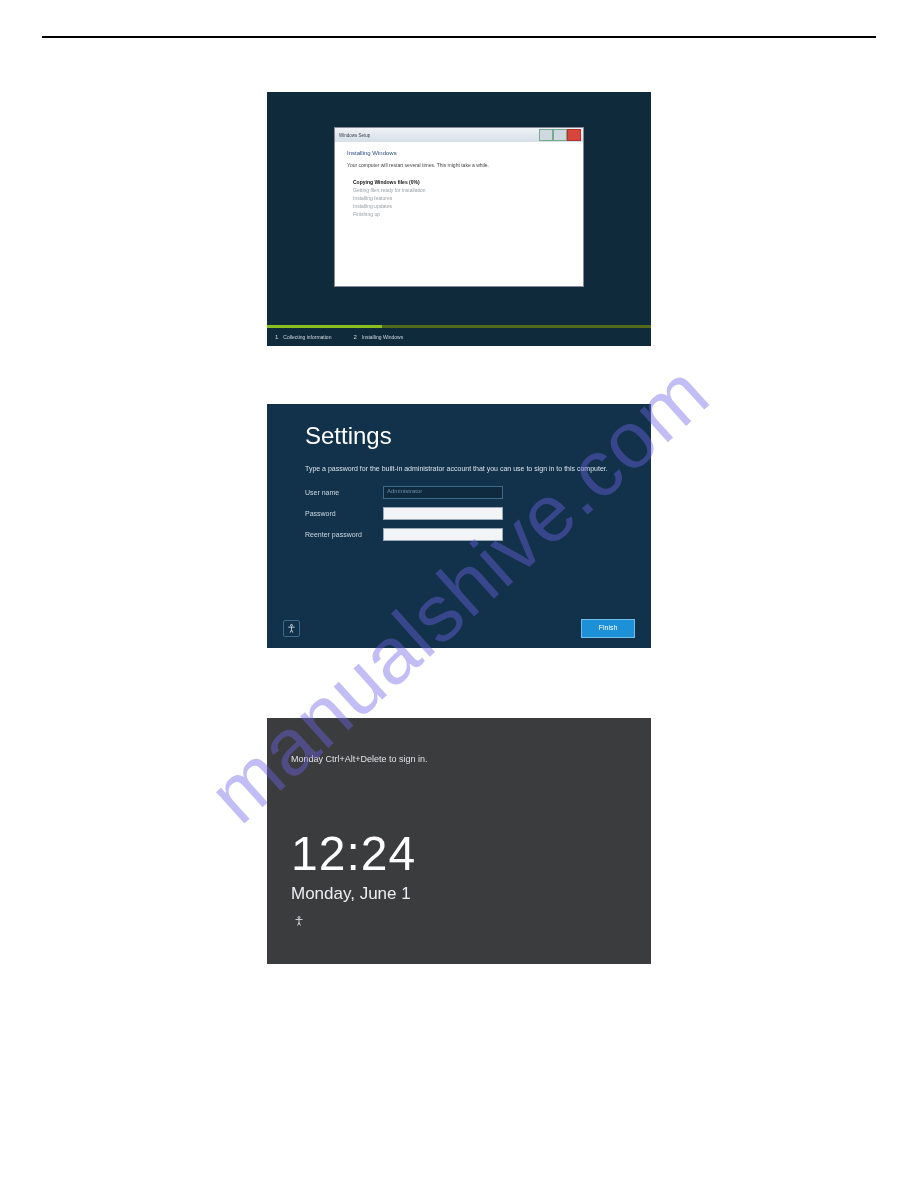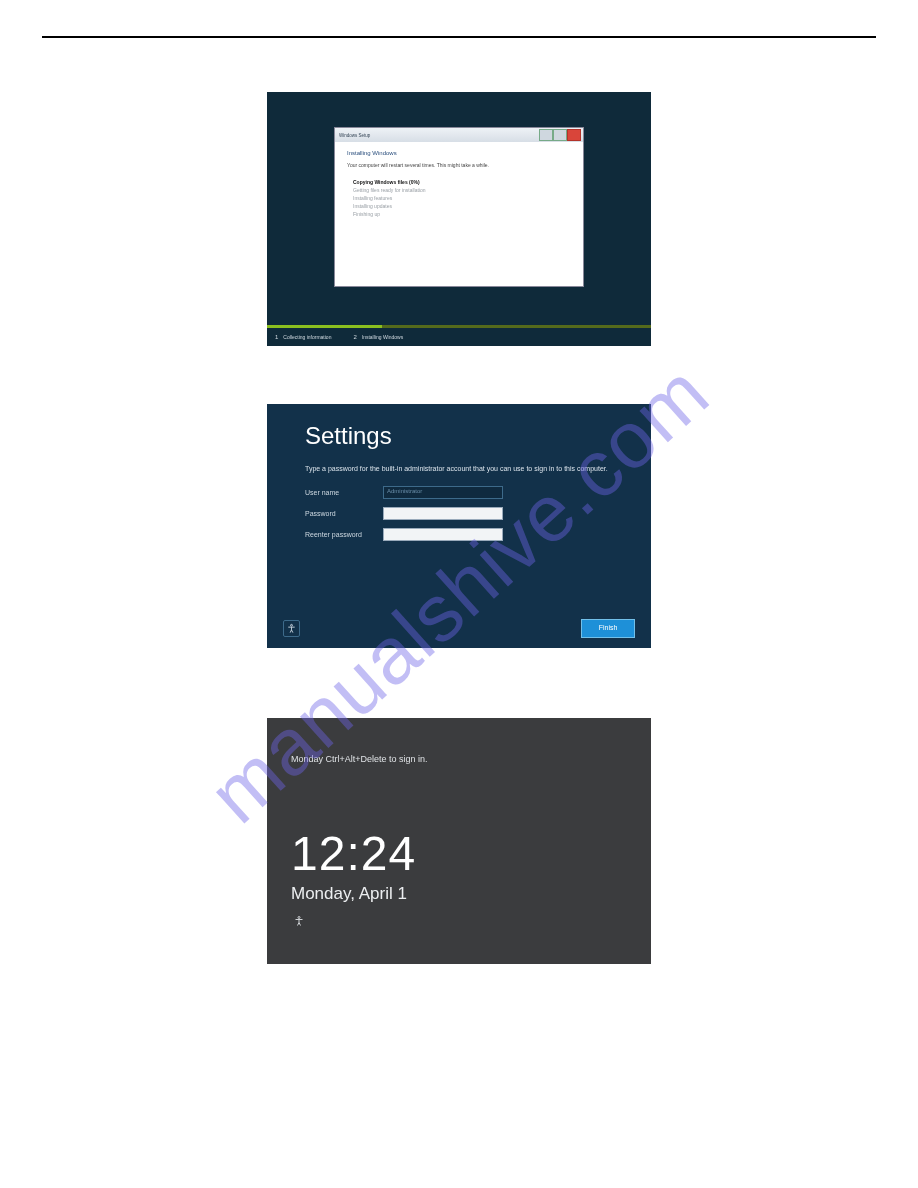--- a/index.html
+++ b/index.html
@@ -286,21 +286,21 @@
           </svg>
         </span>
       </div>
       <div class="finish">Finish</div>
     </div>
   </div>
 
   <div class="block s3">
     <div class="hint">Monday Ctrl+Alt+Delete to sign in.</div>
     <div class="clock">12:24</div>
-    <div class="date">Monday, April 1</div>
+    <div class="date">Monday, June 1</div>
     <div class="ease3">
       <span>
         <svg viewBox="0 0 24 24" fill="none" stroke="#cfd2d5" stroke-width="2">
           <circle cx="12" cy="5" r="2"></circle>
           <path d="M5 9h14M12 9v6M9 21l3-6 3 6"></path>
         </svg>
       </span>
     </div>
   </div>
 

